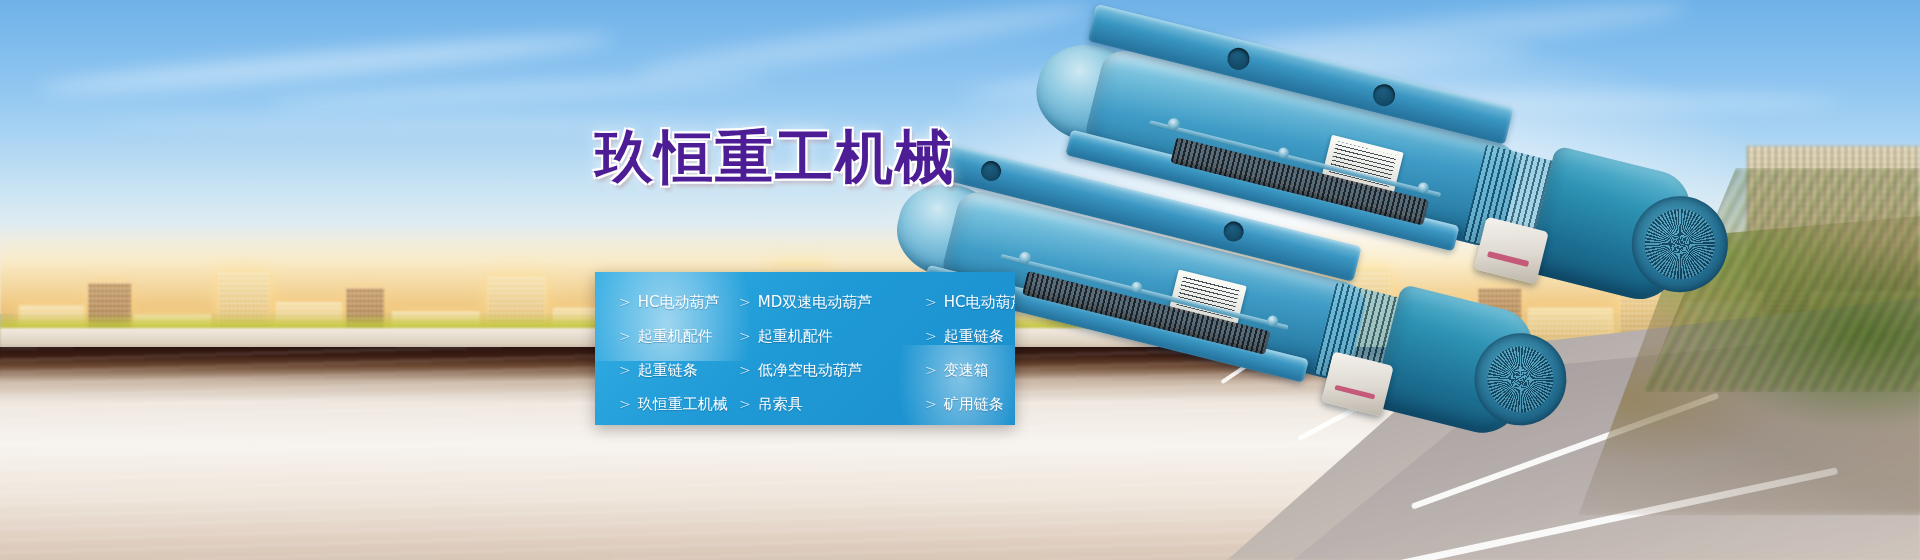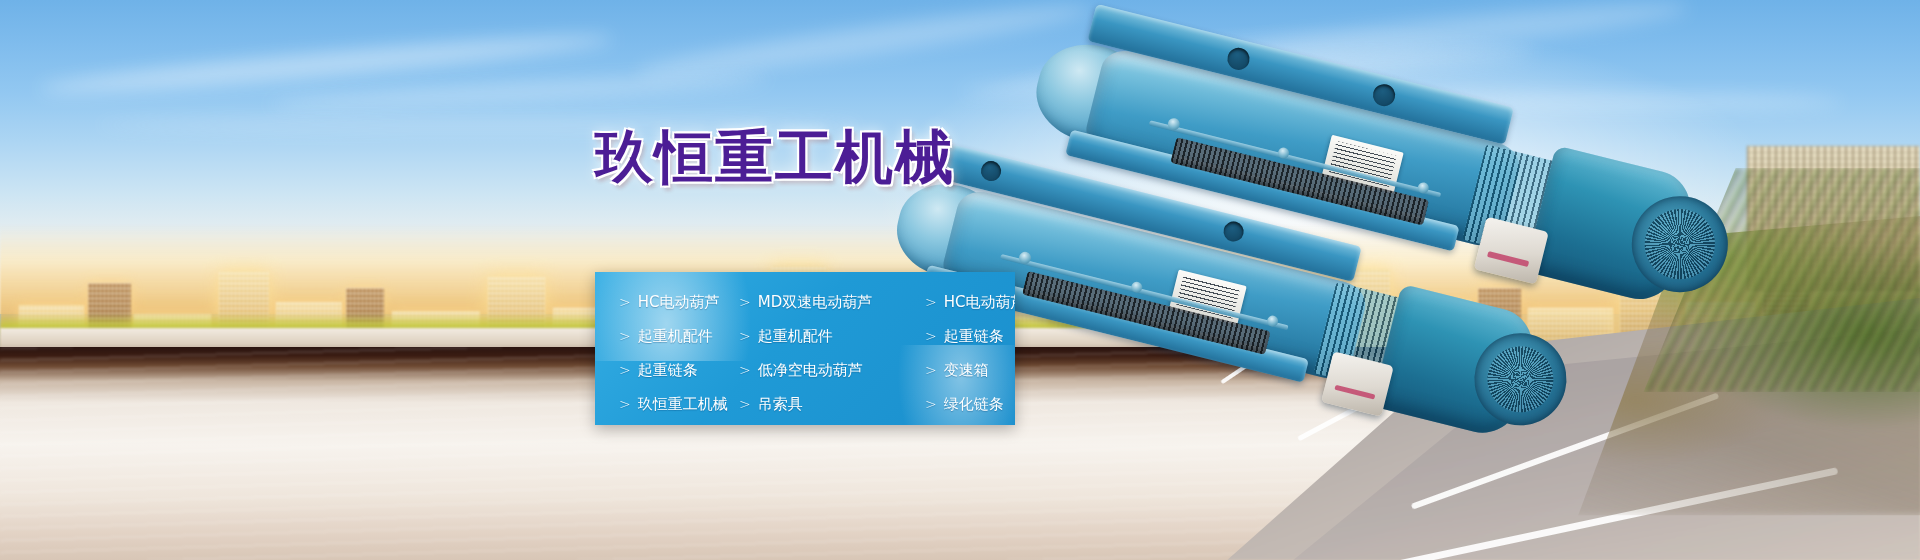--- a/index.html
+++ b/index.html
@@ -424,19 +424,19 @@
       <div class="pitem">
         <span class="chev">&gt;</span>
         <span>玖恒重工机械</span>
       </div>
       <div class="pitem">
         <span class="chev">&gt;</span>
         <span>吊索具</span>
       </div>
       <div class="pitem col3">
         <span class="chev">&gt;</span>
-        <span>绿化链条</span>
+        <span>矿用链条</span>
       </div>
 
     </div>
   </div>
 
 </div>
 
 </body></html>

